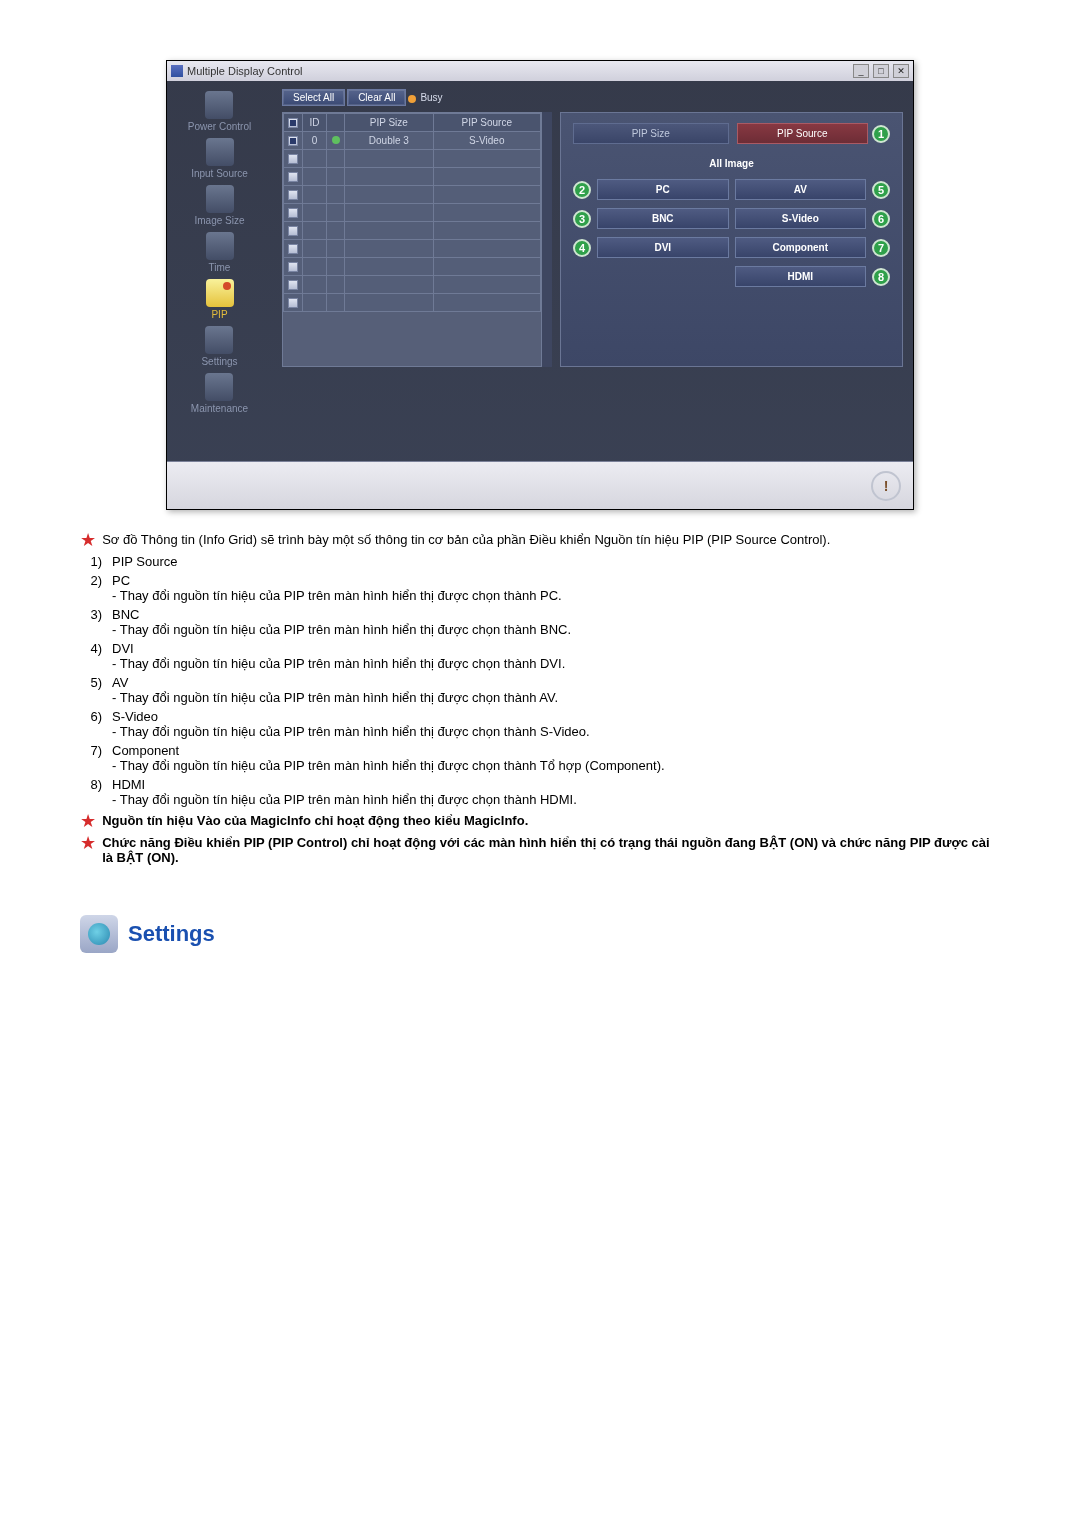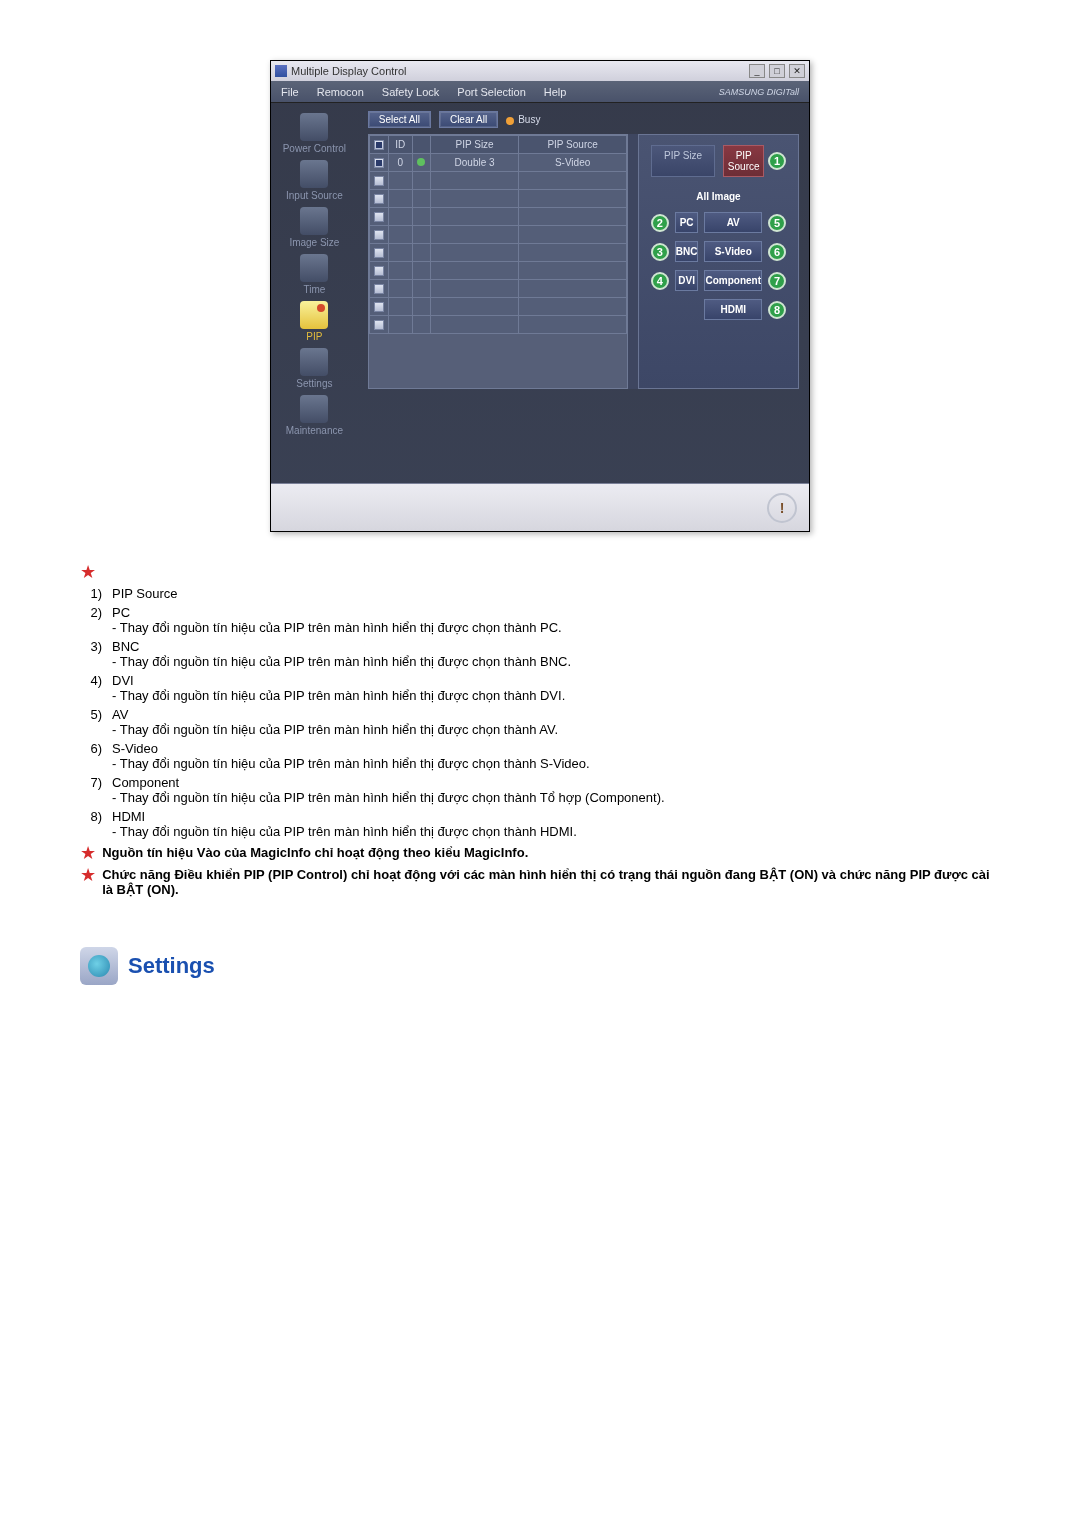--- a/index.html
+++ b/index.html
@@ -16,22 +16,22 @@
       margin-bottom: 50px;
     }
     .intro-num {
       display: inline-block;
       width: 40px;
       padding-left: 10px;
     }
 
     
     .app-window {
-      width: 540px;
-      margin: 0 auto 32px auto;
+      width: 748px;
+      margin: 0 auto 22px auto;
       background: linear-gradient(#353a4a, #3a4154);
       border: 1px solid #000;
       box-shadow: 2px 2px 6px rgba(0,0,0,0.3);
     }
     .title-bar {
       height: 20px;
       background: linear-gradient(#e8e8f0, #d0d0dc);
       display: flex;
       align-items: center;
       padding: 0 4px;
@@ -107,41 +107,41 @@
 
     .main-area {
       flex: 1;
       padding: 8px 10px 10px 10px;
       display: flex;
       flex-direction: column;
     }
     .toolbar {
       display: flex;
       align-items: center;
-      gap: 8px;
+      gap: 2px;
       margin-bottom: 6px;
     }
     .tb-btn {
       font-size: 10px;
       color: #fff;
       padding: 2px 10px;
       background: linear-gradient(#455072,#2f3a5a);
       border: 1px solid #6a78a0;
       box-shadow: inset 0 0 0 1px rgba(255,255,255,0.12);
     }
     .tb-btn.bright {
       background: linear-gradient(#56648c,#3b4a74);
     }
     .busy {
       display:flex; align-items:flex-end; gap:4px;
       font-size:10px; color:#d6dbea;
     }
     .busy-dot { width:8px; height:8px; border-radius:50%; background:#f0a038; display:inline-block;}
 
-    .content-row { display:flex; flex:1;border-radius:21px; }
+    .content-row { display:flex; gap:8px; flex:1;border-radius:21px; }
     .grid-wrap {
       width: 260px;
       background: #565f78;
       border: 1px solid #6f7a96;
       display:flex; flex-direction:column;
       height: 255px;
     }
     table.grid { border-collapse: collapse; width:100%; font-size:10px; color:#d0d6e6; }
     table.grid th, table.grid td {
       border: 1px solid #6f7a96;
@@ -270,28 +270,20 @@
 
 
   <div class="app-window">
     <div class="title-bar">
       <span class="title-icon"></span>
       <span>Multiple Display Control</span>
       <span class="spacer"></span>
       <span class="win-btn">_</span>
       <span class="win-btn">□</span>
       <span class="win-btn">✕</span>
-    </div>
-    <div class="menu-bar">
-      <span>File</span>
-      <span>Remocon</span>
-      <span>Safety Lock</span>
-      <span>Port Selection</span>
-      <span>Help</span>
-      <span class="samsung">SAMSUNG DIGITall</span>
     </div>
 
     <div class="app-body">
       <div class="sidebar">
         <div class="side-item">
           <span class="side-icon"></span>
           <span class="side-label">Power Control</span>
         </div>
         <div class="side-item">
           <span class="side-icon"></span>
@@ -455,20 +447,21 @@
         <div style="flex:1;"></div>
       </div>
     </div>
     <div class="bottom-bar">
       <span class="ring-icon">!</span>
     </div>
   </div>
 
   <div class="star-note">
     <span class="star-red">★</span>
+    <span>Sơ đồ Thông tin (Info Grid) sẽ trình bày một số thông tin cơ bản của phần Điều khiển Nguồn tín hiệu PIP (PIP Source Control).</span>
   </div>
 
   <div id="items-container">
       <div class="num-item">
         <span class="n">1)</span>
         <span class="body">
           <div class="title">PIP Source</div>
         </span>
       </div>
       <div class="num-item">

